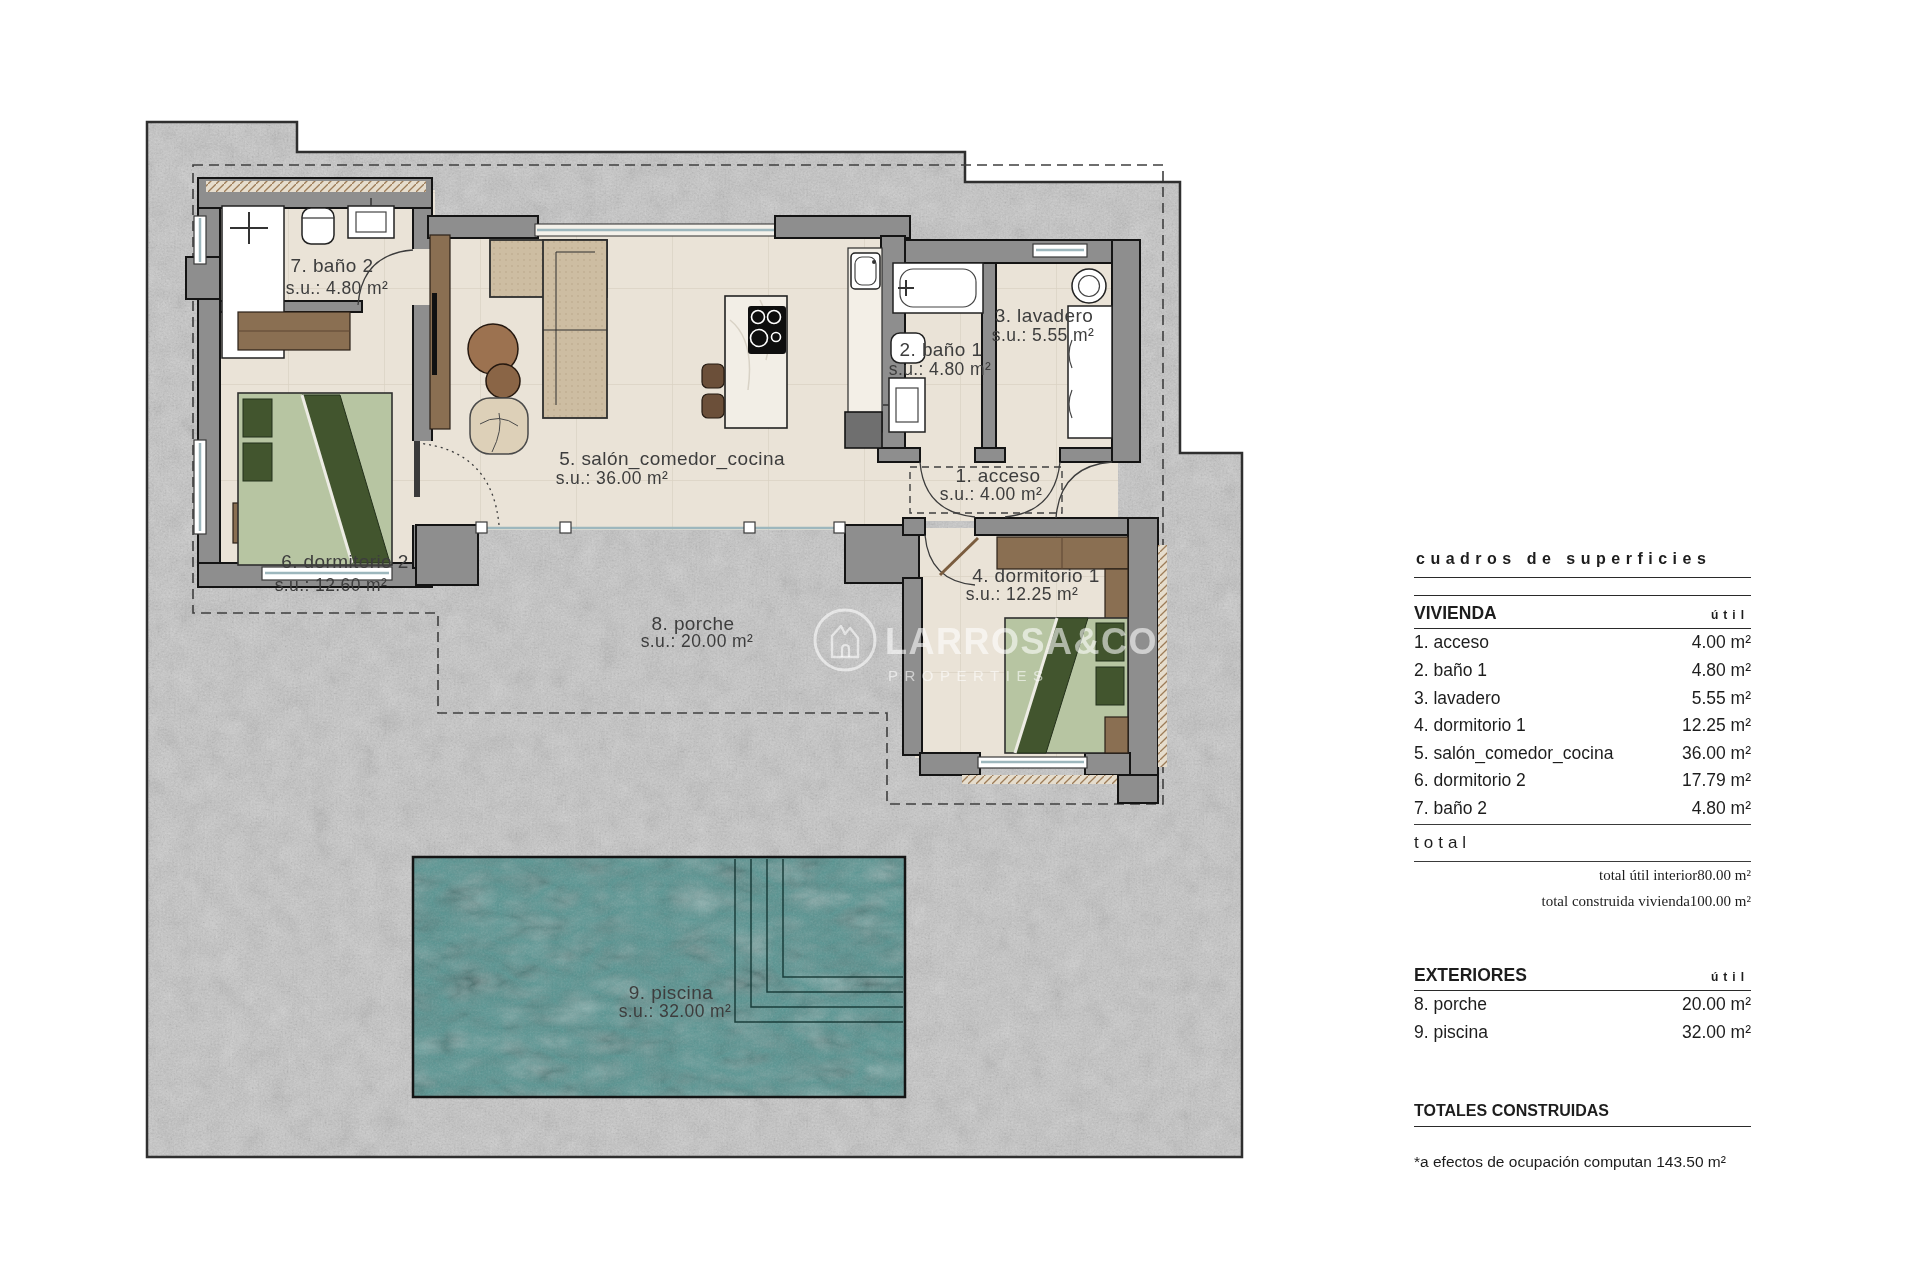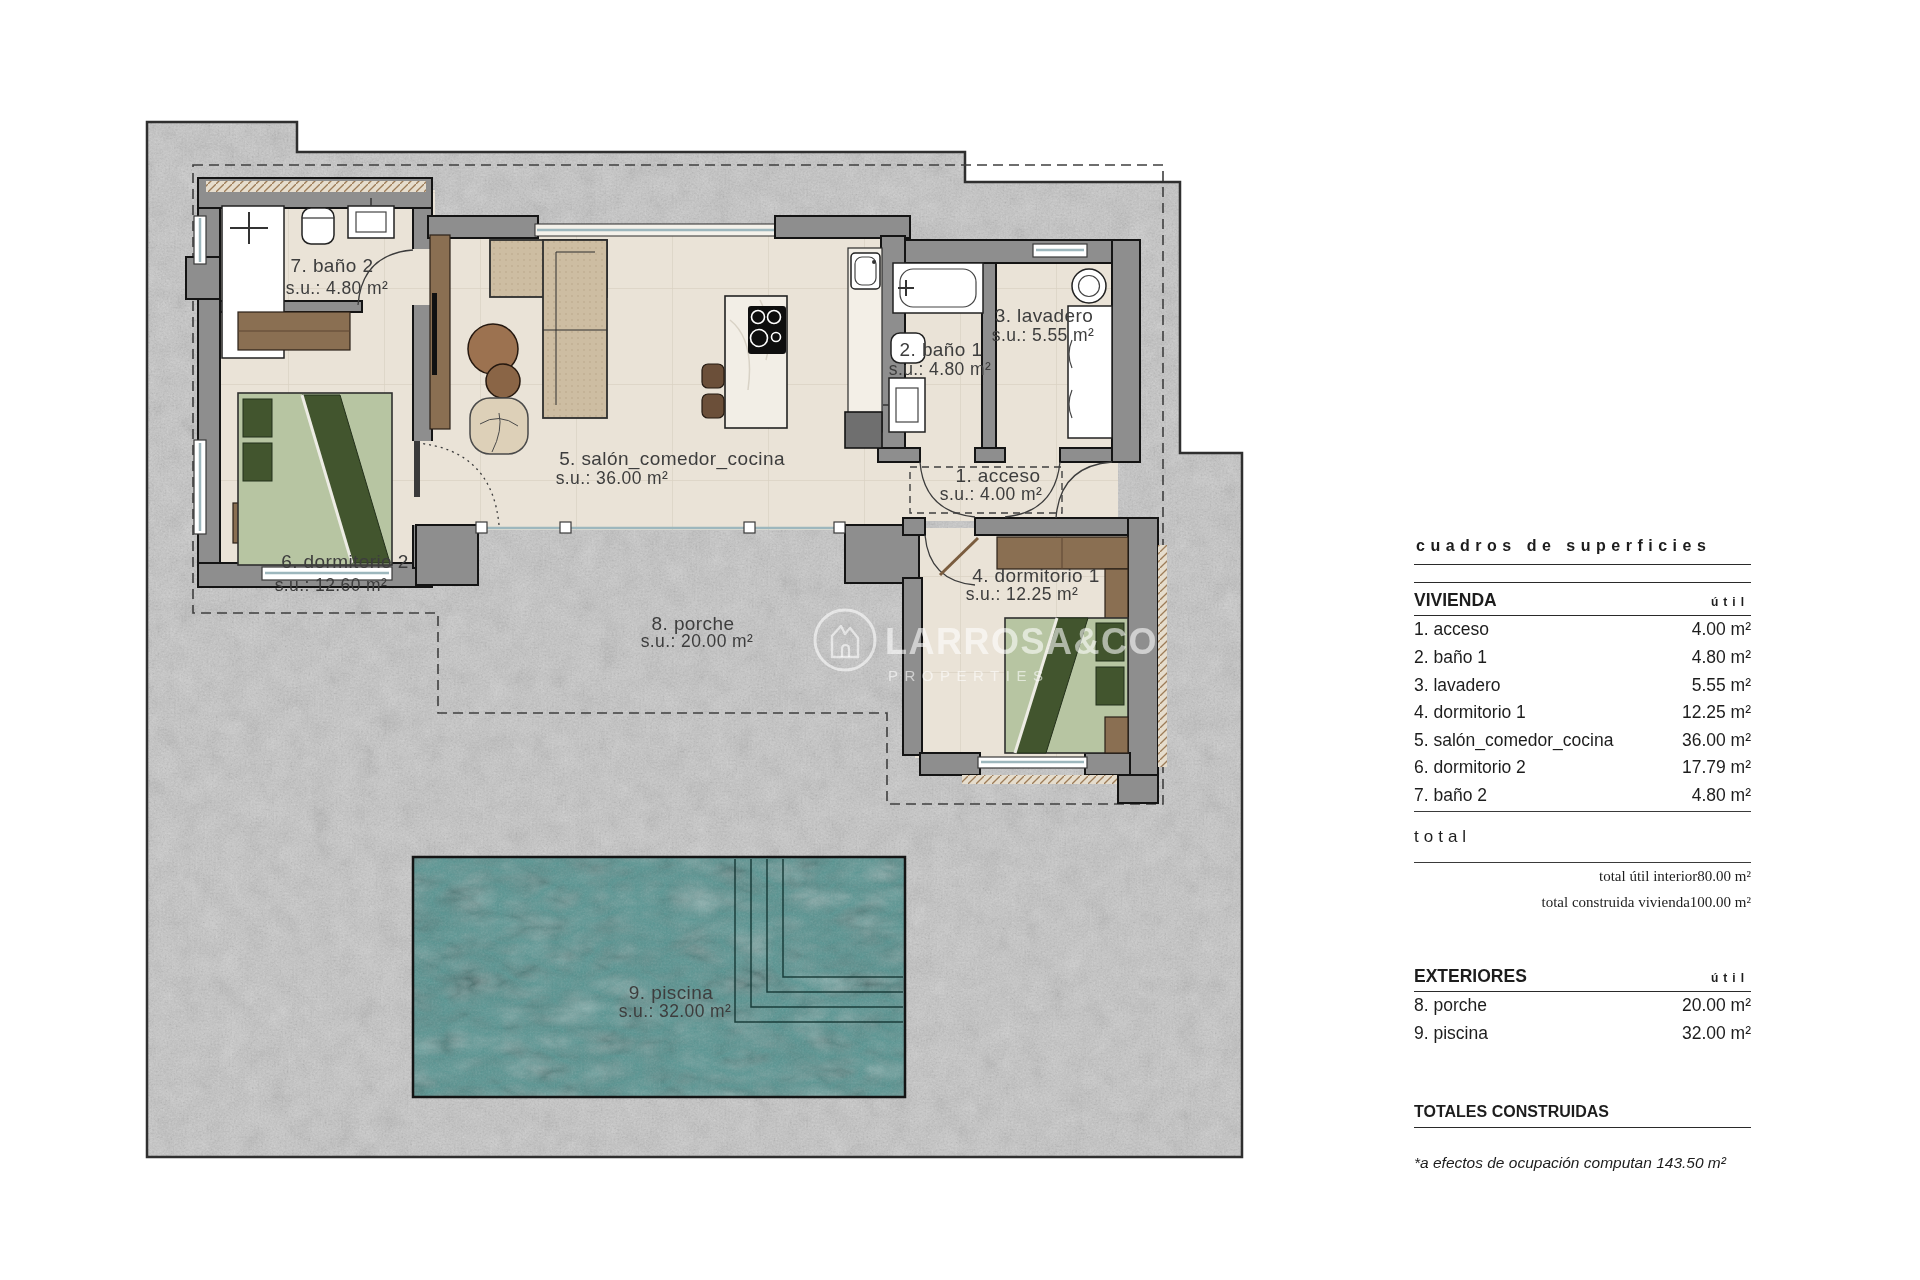--- a/index.html
+++ b/index.html
@@ -18,38 +18,38 @@
   .wood{fill:var(--wood);stroke:#2a2118;stroke-width:1.2;}
   .door{fill:none;stroke:#3c3c3c;stroke-width:1.3;}
   .win{fill:#ffffff;stroke:#3a3a3a;stroke-width:1.2;}
   .winline{stroke:#9db7bd;stroke-width:2.5;fill:none;}
   .rl{fill:var(--label_text);text-anchor:middle;letter-spacing:.4px;}
   .rl1{font-size:19px;}
   .rl2{font-size:17.5px;}
   .wm{fill:rgba(255,255,255,.58);}
   .wm-stroke{fill:none;stroke:rgba(255,255,255,.58);}
   
-  .panel{position:absolute;left:1414px;top:537px;width:337px;color:#1d1d1d;}
+  .panel{position:absolute;left:1414px;top:550px;width:337px;color:#1d1d1d;}
   .t-title{font-size:16px;font-weight:bold;letter-spacing:5.5px;
            padding:0 0 9px 2px;border-bottom:1.6px solid #2a2a2a;white-space:nowrap;}
   .sec-vivienda{margin-top:17px;}
   .sec-head{display:flex;justify-content:space-between;align-items:baseline;
             font-weight:bold;font-size:17.5px;padding:7px 2px 4px 0;
             border-top:1.6px solid #2a2a2a;border-bottom:1.6px solid #2a2a2a;}
   .sec-head.no-top{border-top:none;}
   .unit{font-size:12px;letter-spacing:5px;font-weight:bold;}
   .trow{display:flex;justify-content:space-between;font-size:17.5px;padding:3.4px 0 3.2px 0;}
   .trow .v{text-align:right;}
-  .total-strip{font-size:17px;letter-spacing:5px;padding:15px 0;margin-top:2px;
+  .total-strip{font-size:17px;letter-spacing:5px;padding:8px 0;margin-top:2px;
                border-top:1.2px solid #3a3a3a;border-bottom:1.2px solid #3a3a3a;}
   .trow2{display:flex;justify-content:flex-end;font-size:15px;padding:4.5px 0;font-family:Liberation Serif, serif;}
   .sec-exteriores{margin-top:44px;}
   .sec-totales{margin-top:56px;}
   .tot-head{font-weight:bold;font-size:16px;padding:0 0 6px 0;border-bottom:1.6px solid #2a2a2a;}
-  .footnote{margin-top:26px;font-style:italic;font-size:15.5px;color:#1c1c1c;}
+  .footnote{margin-top:26px;font-size:15.5px;color:#1c1c1c;}
 </style>
 </head>
 <body>
 
 <div class="stage">
 
   <svg class="plan" width="1920" height="1280" viewBox="0 0 1920 1280">
     <defs>
       <filter id="grain" x="-5%" y="-5%" width="110%" height="110%">
         <feTurbulence type="fractalNoise" baseFrequency="0.55" numOctaves="2" seed="3" stitchTiles="stitch"></feTurbulence>

